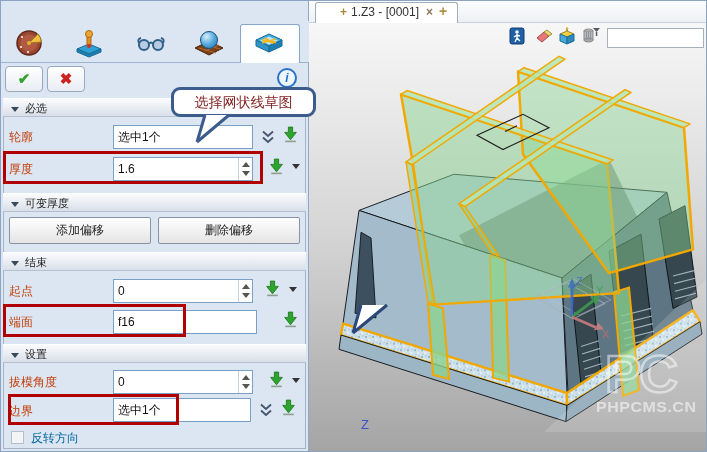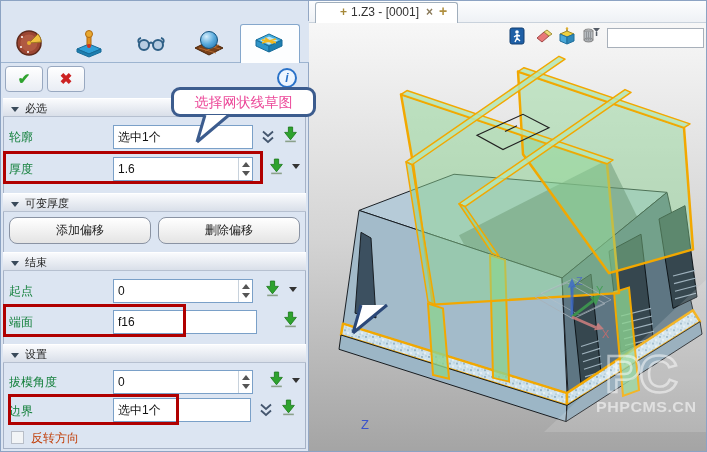--- a/index.html
+++ b/index.html
@@ -23,37 +23,37 @@
             background:linear-gradient(#ffffff,#e9edf4); text-align:center; line-height:24px; font-size:15px; font-weight:bold; }
   .info-btn { left:276px; top:67px; width:20px; height:20px; border:2px solid #2a72c8; border-radius:50%;
               background:#eef6ff; color:#2a72c8; font-weight:bold; font-size:12px; text-align:center; line-height:16px; font-style:italic; }
 
   .content-border { left:2px; top:97px; width:303px; height:351px; border:1px solid #a6b2c6; pointer-events:none; }
   .sechdr { left:2px; width:303px; height:19px; background:linear-gradient(#fafbfd,#d9dfe9);
             border-top:1px solid #ffffff; border-bottom:1px solid #b6c0d0; font-size:11px; color:#222;
             line-height:18px; padding-left:8px; }
   .sechdr .tri { display:inline-block; width:0; height:0; border-left:4px solid transparent; border-right:4px solid transparent;
                  border-top:5px solid #3a4a5a; margin-right:6px; vertical-align:middle; }
-  .rowlabel { left:8px; font-size:12px; color:#15803d; }
+  .rowlabel { left:8px; font-size:12px; color:#c2410c; }
   .field { background:#fff; border:1px solid #7aa0c8; height:24px; font-size:12px; color:#111; padding:0 4px;
            font-family:"Liberation Sans",sans-serif; }
   .spinfield { padding-right:8px; }
   .spin { width:14px; height:22px; border-left:1px solid #c8d2dc; }
   .spin .up, .spin .dn { position:absolute; left:3px; width:0; height:0; border-left:4px solid transparent; border-right:4px solid transparent; }
   .spin .up { top:4px; border-bottom:5px solid #555; }
   .spin .dn { bottom:4px; border-top:5px solid #555; }
   .caret { width:0; height:0; border-left:4px solid transparent; border-right:4px solid transparent; border-top:5px solid #333; }
   .hl { border:3px solid #b00000; pointer-events:none; z-index:5; }
   .offbtn { top:216px; height:27px; width:142px; background:linear-gradient(#ffffff,#e4e4e4); border:1px solid #8a93a3;
-            border-radius:8px; font-size:12px; color:#222; text-align:center; line-height:25px;font-family:Liberation Serif, serif; }
+            border-radius:2px; font-size:12px; color:#222; text-align:center; line-height:25px;font-family:Liberation Serif, serif; }
   .cbbox { left:10px; top:430px; width:13px; height:13px; border:1px solid #b8bec8; background:#f2f4f6; }
-  .cblabel { left:30px; top:429px; font-size:12px; color:#c2410c; }
+  .cblabel { left:30px; top:429px; font-size:12px; color:#0369a1; }
 
   
-  .callout { background:#fff; border:3px solid #3c5c8e; border-radius:9px; font-size:14px; color:#ec4899;
+  .callout { background:#fff; border:3px solid #3c5c8e; border-radius:9px; font-size:14px; color:#7f1d1d;
              text-align:center; z-index:20; }
   .callout2 { border-color:#2b4878; font-size:15px; border-radius:11px; }
   .ctail { z-index:21; }
 
   
   .viewport { left:308px; top:0; width:399px; height:452px; background:#e8e8e8; }
   .doctabs { left:0; top:0; width:399px; height:22px; background:linear-gradient(#fcfdfe,#eef1f5); border-bottom:1px solid #c9d2dc; }
   .doctab { left:6px; top:1px; height:21px; background:#fff; border:1px solid #a0aebc; border-bottom:none;
             border-radius:3px 3px 0 0; padding:0 24px; font-size:12px; color:#333; line-height:19px; }
   .doctab .plus { color:#a58838; font-weight:bold; margin-right:4px; }

